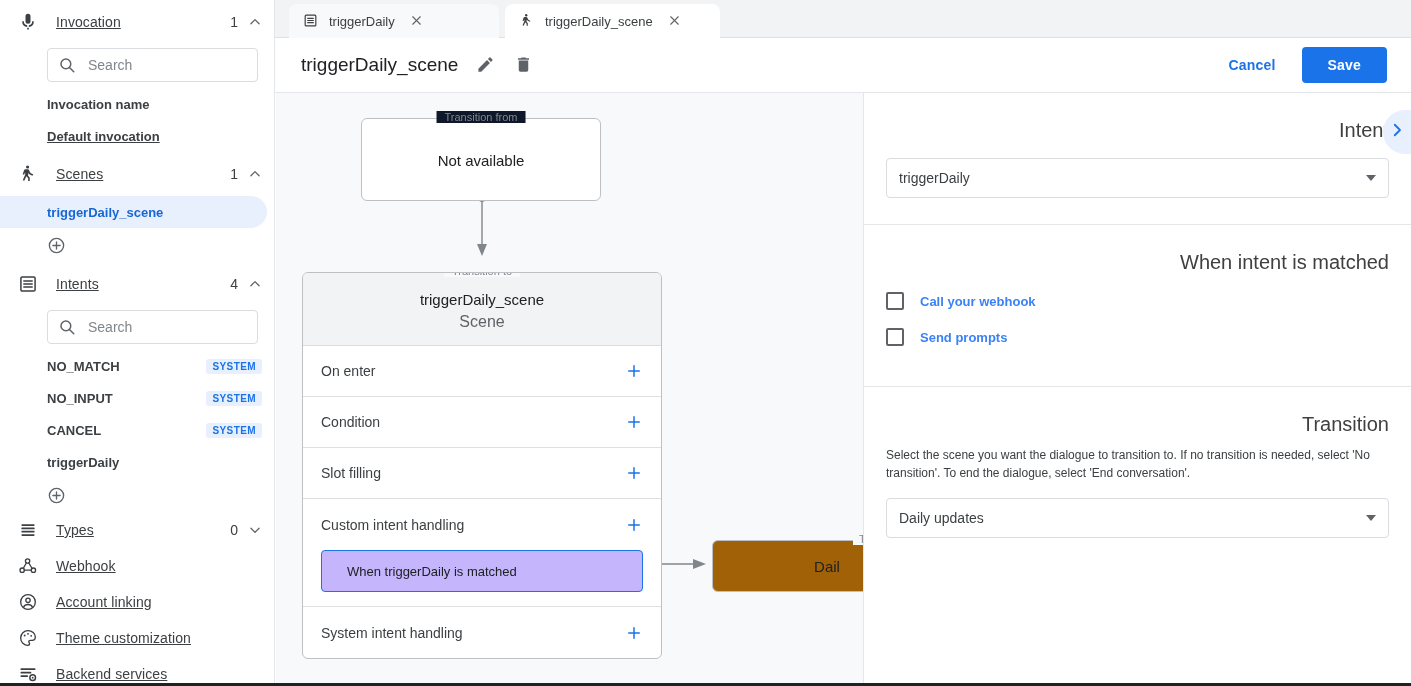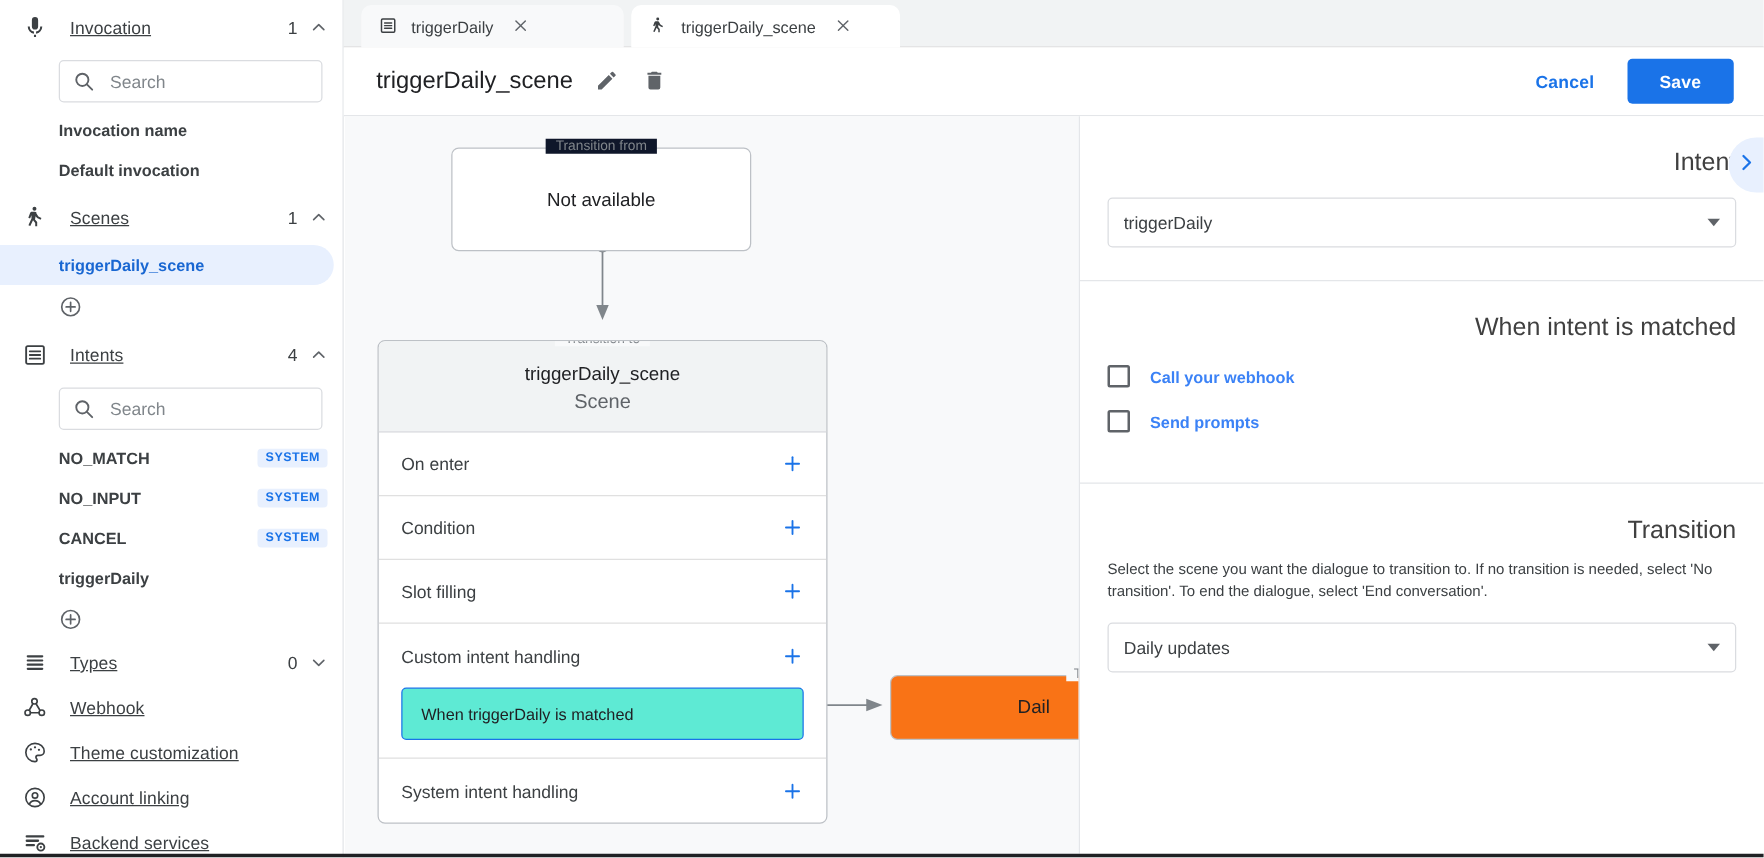--- a/index.html
+++ b/index.html
@@ -131,29 +131,29 @@
     display:flex; align-items:center; height:51px; padding: 0 18px; border-bottom:1px solid #e0e0e0;
     cursor:pointer;
   }
   .scene-row .sr-label { flex:1; font-size:14px; color:#3c4043; }
   .scene-row .sr-plus { width:18px; height:18px; color:#1a73e8; display:flex; cursor:pointer; }
   .scene-sub {
     padding: 0 18px 14px;
     border-bottom:1px solid #e0e0e0;
   }
   .scene-chip {
-    border:1px solid #1a73e8; background:#5eead4; border-radius:4px; height:42px;
-    display:flex; align-items:center; padding: 0 15px; font-size:13px; color:#202124; cursor:pointer;
+    border:1px solid #1a73e8; background:#c4b5fd; border-radius:4px; height:42px;
+    display:flex; align-items:center; padding: 0 25px; font-size:13px; color:#202124; cursor:pointer;
     position:relative;
   }
   .scene-row.last { border-bottom:0; }
 
   #node-target {
     position:absolute; left: 436px; top: 447px; width: 230px; height: 52px;
-    border:1px solid #bdc1c6; border-radius:6px; background:#f97316;
+    border:1px solid #bdc1c6; border-radius:6px; background:#a16207;
   }
   #node-target .nt-legend {
     position:absolute; top:-8px; left: 140px; background:#f8f9fa; padding:0 6px;
     font-size:11px; color:#80868b; white-space:nowrap;
   }
   #node-target .nt-text {
     position:absolute; top:50%; left:0; right:0; transform:translateY(-50%);
     text-align:center; font-size:15px; color:#202124; white-space:nowrap;
   }
 
@@ -217,21 +217,21 @@
               <line x1="15.6" y1="15.6" x2="21" y2="21" stroke-linecap="round"></line>
             </svg>
         </span>
         <input type="text" placeholder="Search" style="">
       </div>
     </div>
 
     <div class="sub-item">
       <span class="si-label">Invocation name</span>
     </div>
-    <div class="sub-item" style="margin-top:0;">
+    <div class="sub-item" style="margin-top:0;text-decoration:underline;">
       <span class="si-label">Default invocation</span>
     </div>
 
     <div class="nav-group-head">
       <span class="nav-ico">
         <svg width="20" height="20" viewBox="0 0 24 24" fill="currentColor">
             <circle cx="11.5" cy="3.6" r="1.9"></circle>
             <path d="M13.4 7.2c-.4-.5-1-.8-1.7-.8H9.1c-.8 0-1.5.5-1.8 1.2L5.6 12.2l1.7.7 1.3-3.1v3.1l-2.9 6.5 1.8.8 2.6-5.6 2.1 2.6v3.3h1.9v-4.1l-2.1-2.6.6-3 1.4 1.7 3.4 1.6.8-1.7-2.9-1.4-1.9-2.9z"></path>
           </svg>
       </span>
@@ -337,37 +337,37 @@
             <circle cx="5" cy="17" r="2.6"></circle>
             <circle cx="18.5" cy="17" r="2.6"></circle>
             <path d="M10 8.4 6.6 14.4M13 8.4l3.6 6M7.6 17h8.3" stroke-linecap="round"></path>
           </svg>
       </span>
       <span class="nav-label">Webhook</span>
     </div>
     <div class="nav-simple">
       <span class="nav-ico">
         <svg width="20" height="20" viewBox="0 0 24 24" fill="none" stroke="currentColor" stroke-width="1.6">
+            <circle cx="12" cy="12" r="8.8"></circle>
+            <circle cx="12" cy="10" r="2.6"></circle>
+            <path d="M6.6 18.4c.9-2.1 2.9-3.4 5.4-3.4s4.5 1.3 5.4 3.4"></path>
+          </svg>
+      </span>
+      <span class="nav-label">Account linking</span>
+    </div>
+    <div class="nav-simple">
+      <span class="nav-ico">
+        <svg width="20" height="20" viewBox="0 0 24 24" fill="none" stroke="currentColor" stroke-width="1.6">
             <path d="M12 3.2a8.8 8.8 0 1 0 0 17.6c1.1 0 1.9-.8 1.9-1.8 0-.5-.2-.9-.5-1.2-.3-.3-.5-.7-.5-1.2 0-1 .8-1.8 1.9-1.8h2.1a3.9 3.9 0 0 0 3.9-3.9C20.8 6.6 16.9 3.2 12 3.2z"></path>
             <circle cx="8" cy="9" r="1.1" fill="currentColor" stroke="none"></circle>
             <circle cx="12" cy="7" r="1.1" fill="currentColor" stroke="none"></circle>
             <circle cx="15.8" cy="9.4" r="1.1" fill="currentColor" stroke="none"></circle>
           </svg>
       </span>
       <span class="nav-label">Theme customization</span>
-    </div>
-    <div class="nav-simple">
-      <span class="nav-ico">
-        <svg width="20" height="20" viewBox="0 0 24 24" fill="none" stroke="currentColor" stroke-width="1.6">
-            <circle cx="12" cy="12" r="8.8"></circle>
-            <circle cx="12" cy="10" r="2.6"></circle>
-            <path d="M6.6 18.4c.9-2.1 2.9-3.4 5.4-3.4s4.5 1.3 5.4 3.4"></path>
-          </svg>
-      </span>
-      <span class="nav-label">Account linking</span>
     </div>
     <div class="nav-simple">
       <span class="nav-ico">
         <svg width="20" height="20" viewBox="0 0 24 24" fill="currentColor">
             <rect x="3" y="5" width="18" height="2.2" rx="1"></rect>
             <rect x="3" y="9.2" width="13" height="2.2" rx="1"></rect>
             <rect x="3" y="13.4" width="9" height="2.2" rx="1"></rect>
             <circle cx="17.6" cy="16.4" r="3.4" fill="none" stroke="currentColor" stroke-width="1.8"></circle>
             <circle cx="17.6" cy="16.4" r="1.1"></circle>
           </svg>

